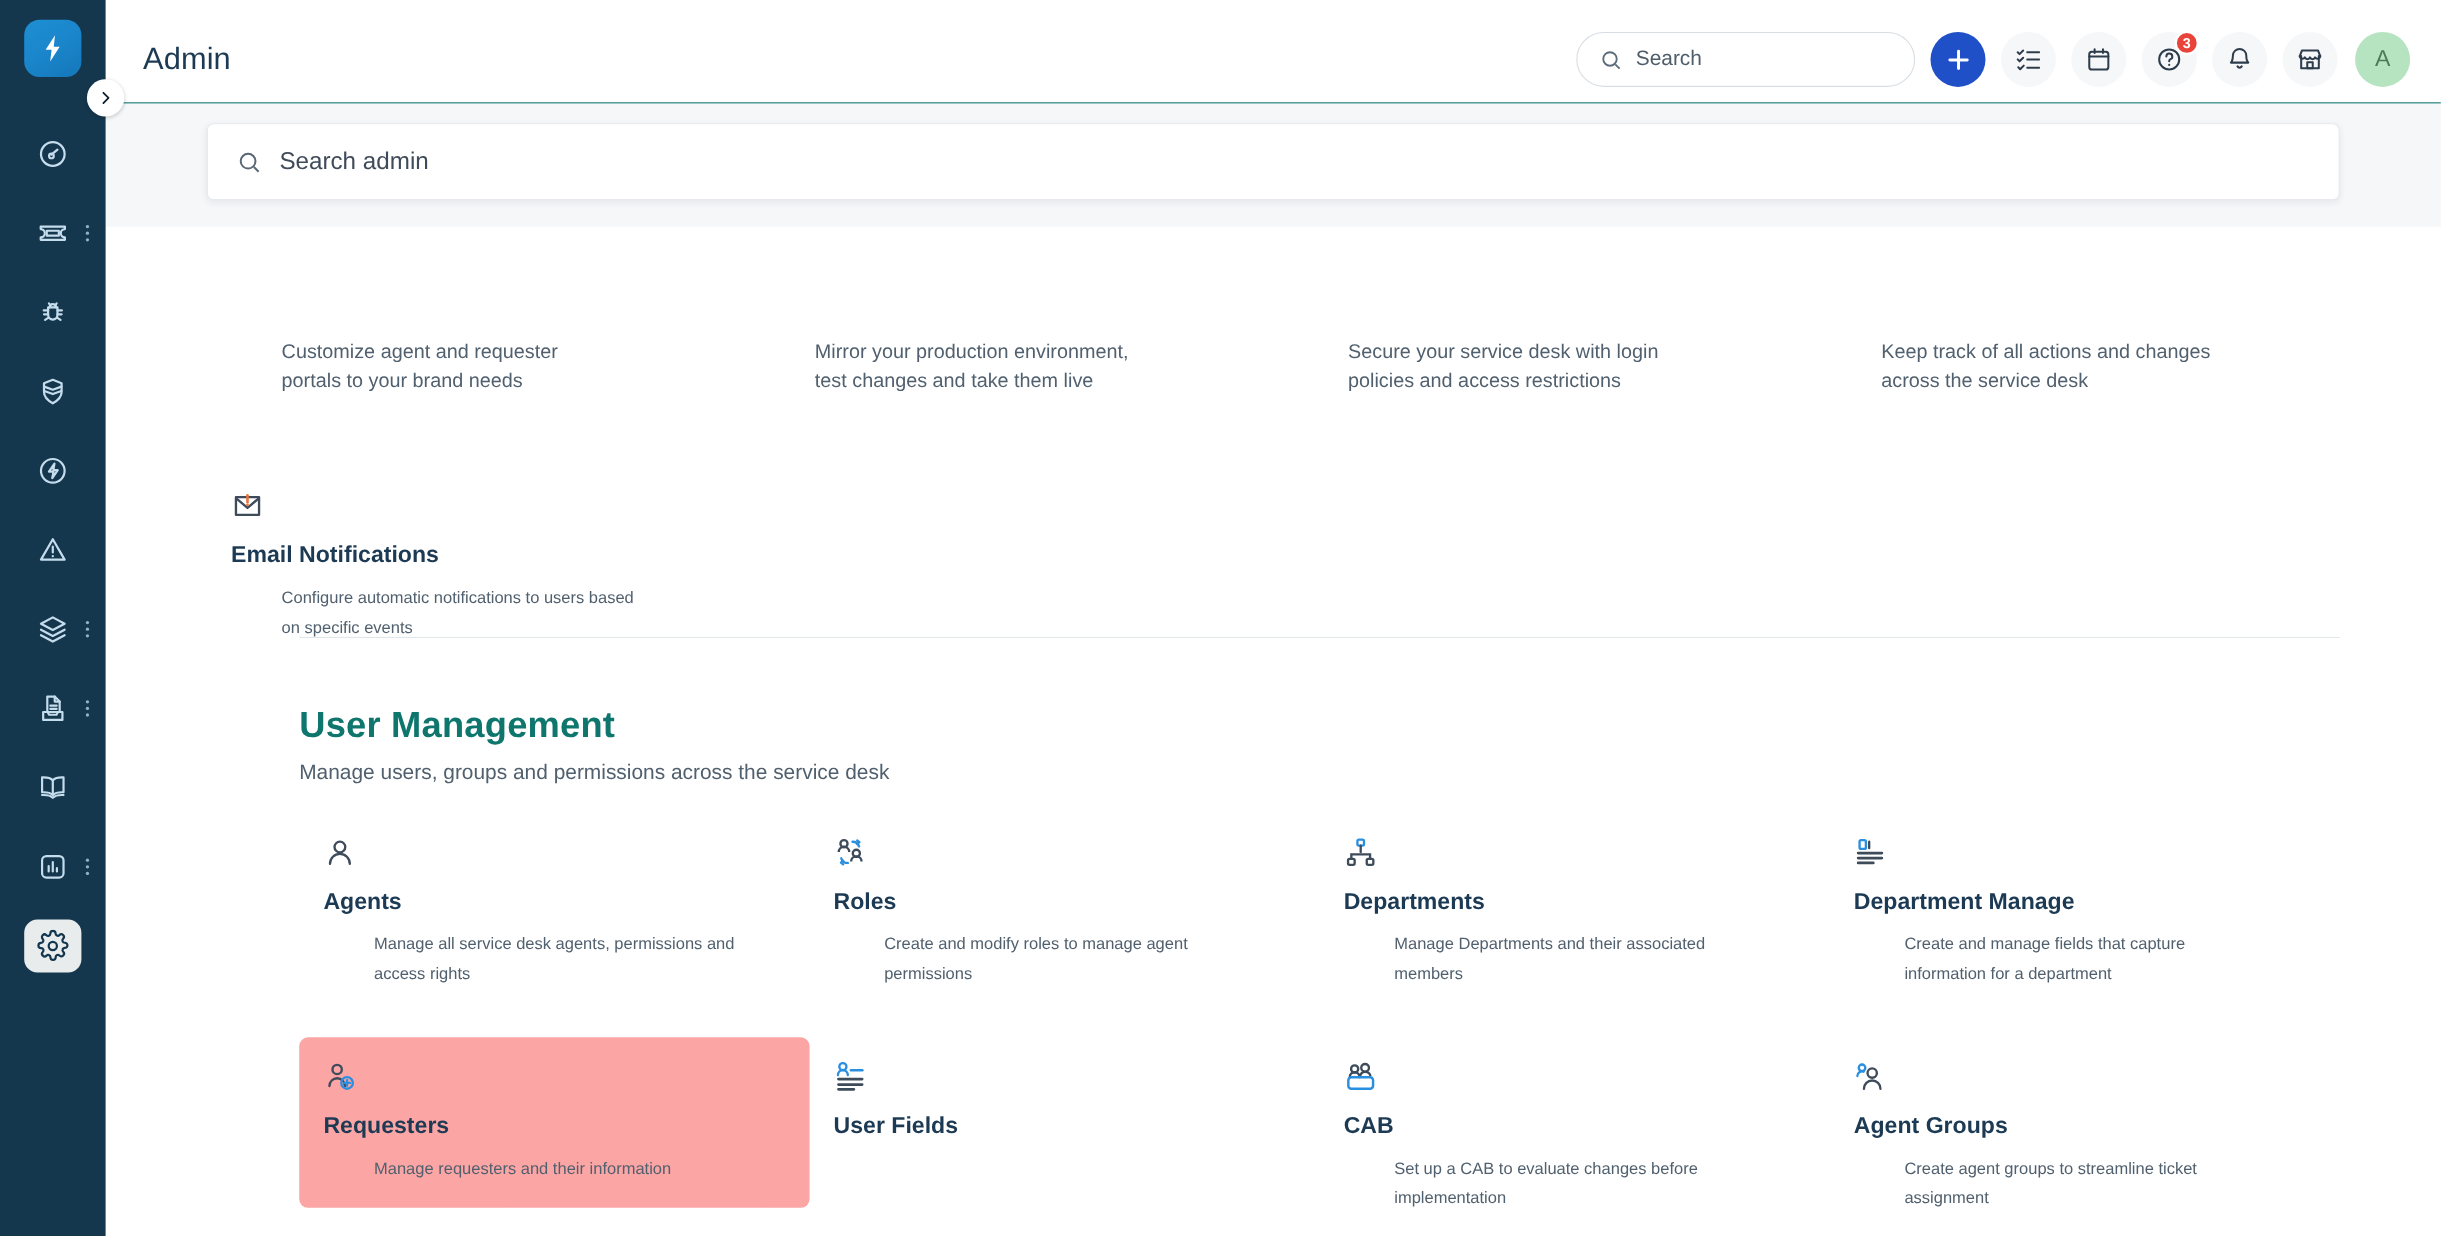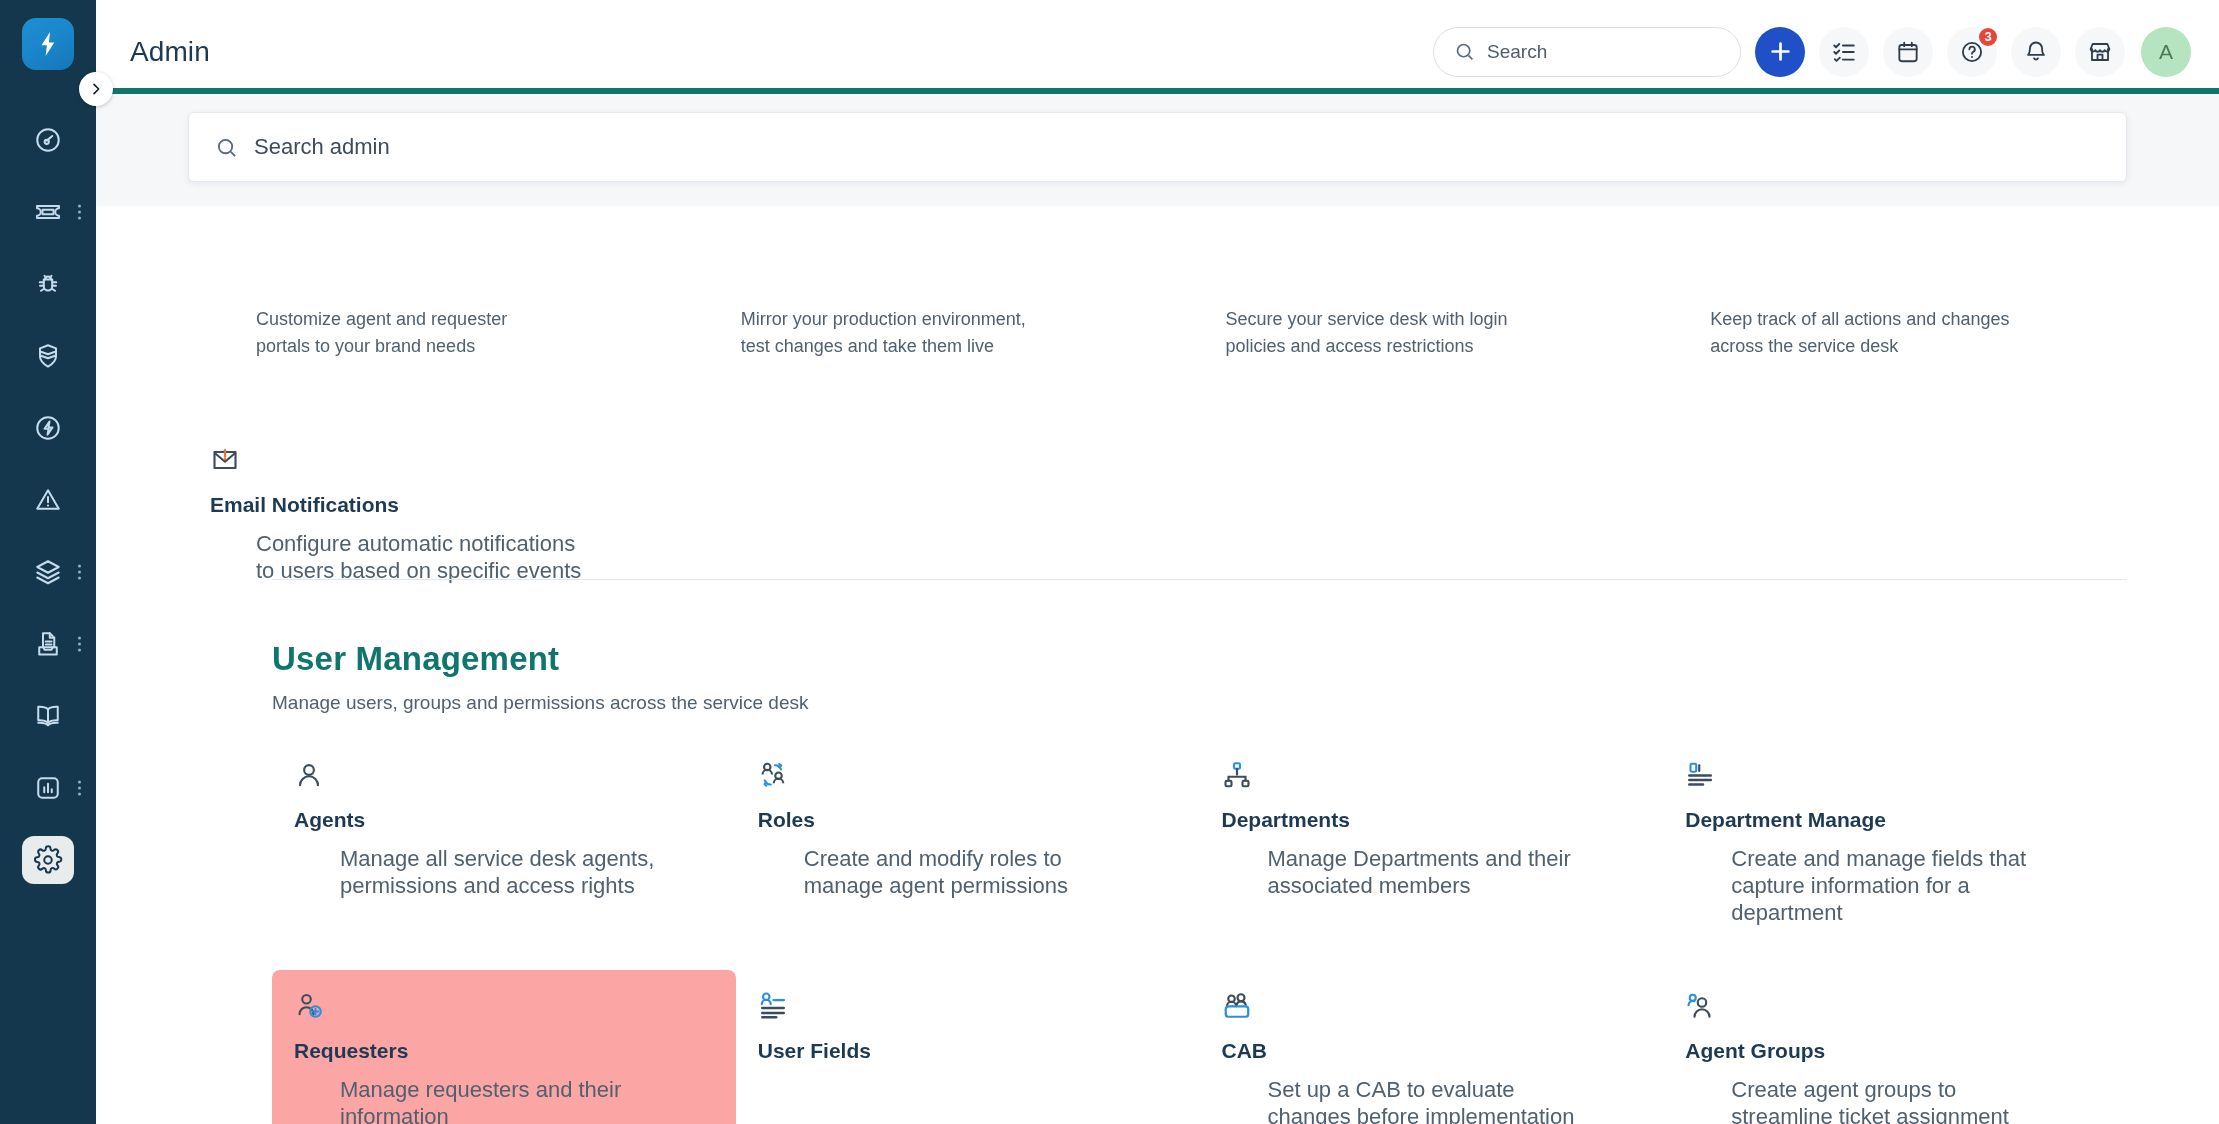--- a/index.html
+++ b/index.html
@@ -56,21 +56,21 @@
   }
   .rail-toggle svg { width: 16px; height: 16px; stroke: #0d1f2c; stroke-width: 2.4; fill: none; stroke-linecap: round; stroke-linejoin: round; }
 
   
   .right { flex: 1; height: 1124px; display: flex; flex-direction: column; position: relative; }
 
   
   .topbar {
     height: 94px; min-height: 94px;
     background: #fff;
-    border-bottom: 6px solid #0f766e;
+    border-bottom: 1px solid #0f766e;
     display: flex; align-items: center;
     padding: 15px 28px 0 34px;
     position: relative; z-index: 30;
   }
   .page-title { font-size: 28px; color: #1d3a54; font-weight: 400; letter-spacing:.1px; }
   .topbar-right { margin-left: auto; display: flex; gap: 14px; }
 
   .global-search {
     width: 308px; height: 50px; border-radius: 26px;
     border: 1px solid #d9dee3; background: #fff;
@@ -126,21 +126,21 @@
     padding: 20px 22px 22px 22px;
     display: block;
   }
   .card.hl { background: #fca5a5; }
   .card-head { display: flex; align-items: flex-start; gap: 16px; flex-direction: column; }
   .card-ico { width: 30px; height: 30px; flex: 0 0 30px; margin-top: 1px; }
   .card-ico svg { width: 30px; height: 30px; }
   .card-title { font-size: 21px; color: #1d3a54; font-weight: 700; line-height: 28px; }
   .card-desc {
     margin-top: 11px; margin-left: 46px;
-    font-size: 22px; line-height: 27px; color: #51606e;
+    font-size: 15px; line-height: 27px; color: #51606e;
     max-width: 330px;
   }
 
   
   .partial-row {
     position: absolute; left: 92px; right: 92px; top: 212px;
     display: grid; grid-template-columns: repeat(4, 1fr);
     z-index: 5;
   }
   .partial-desc {

